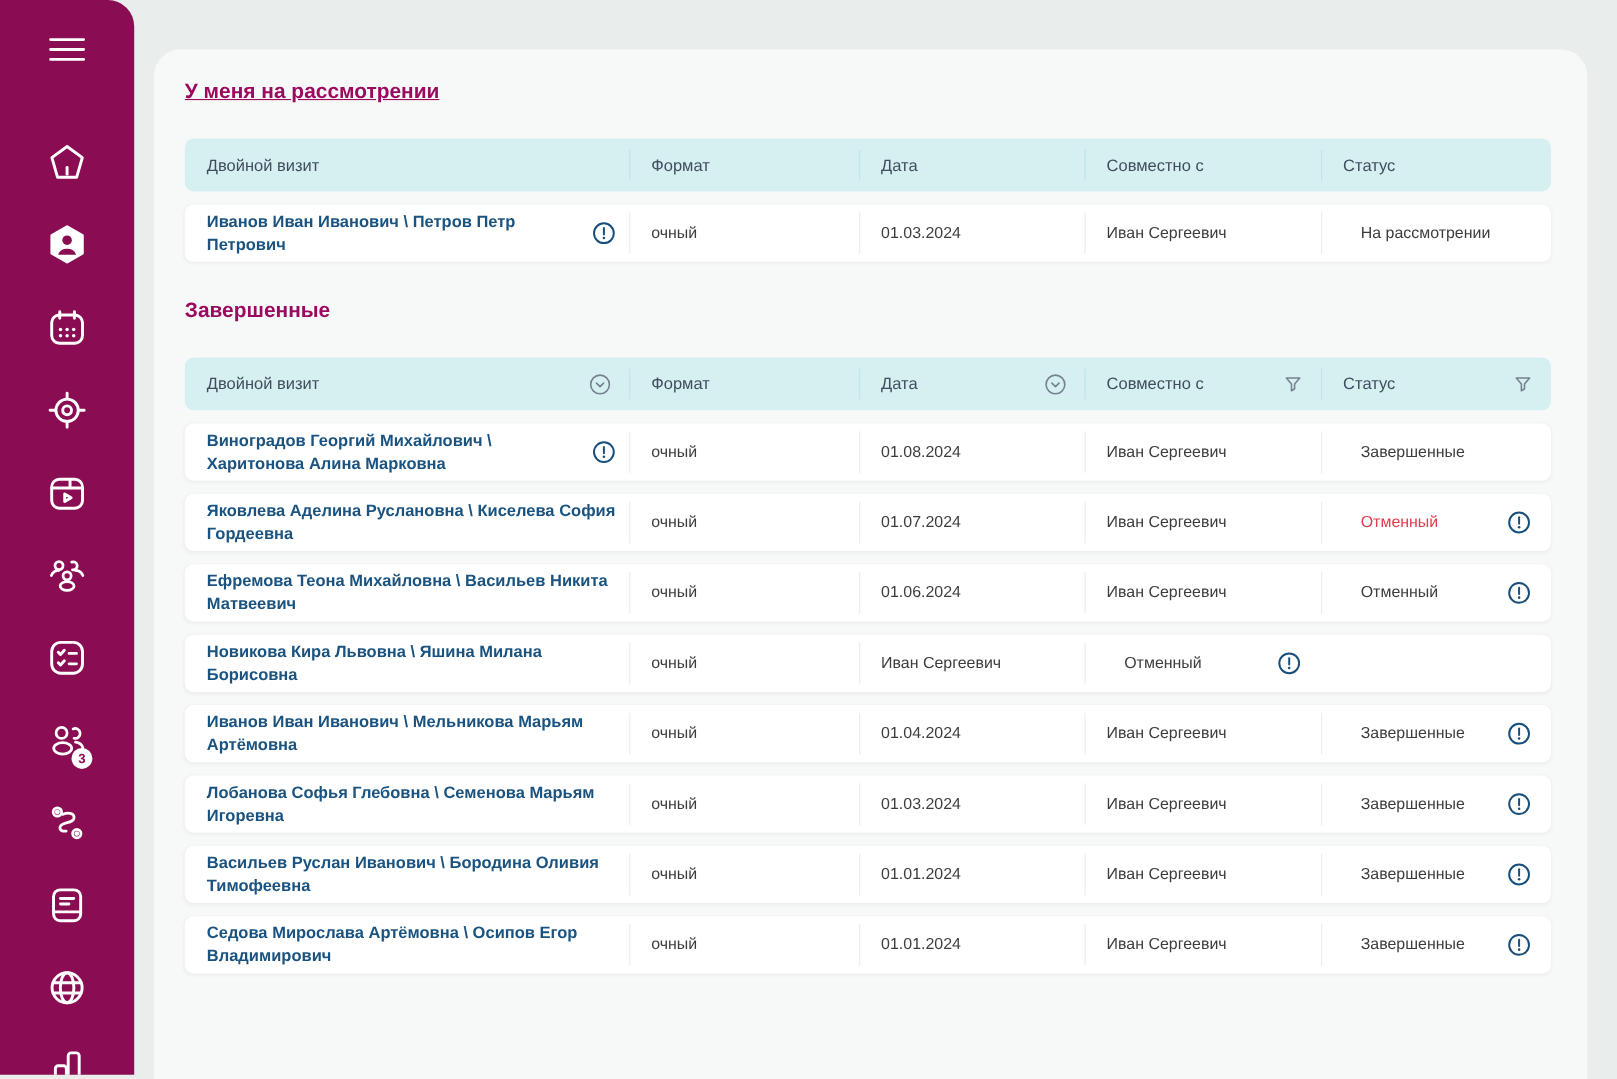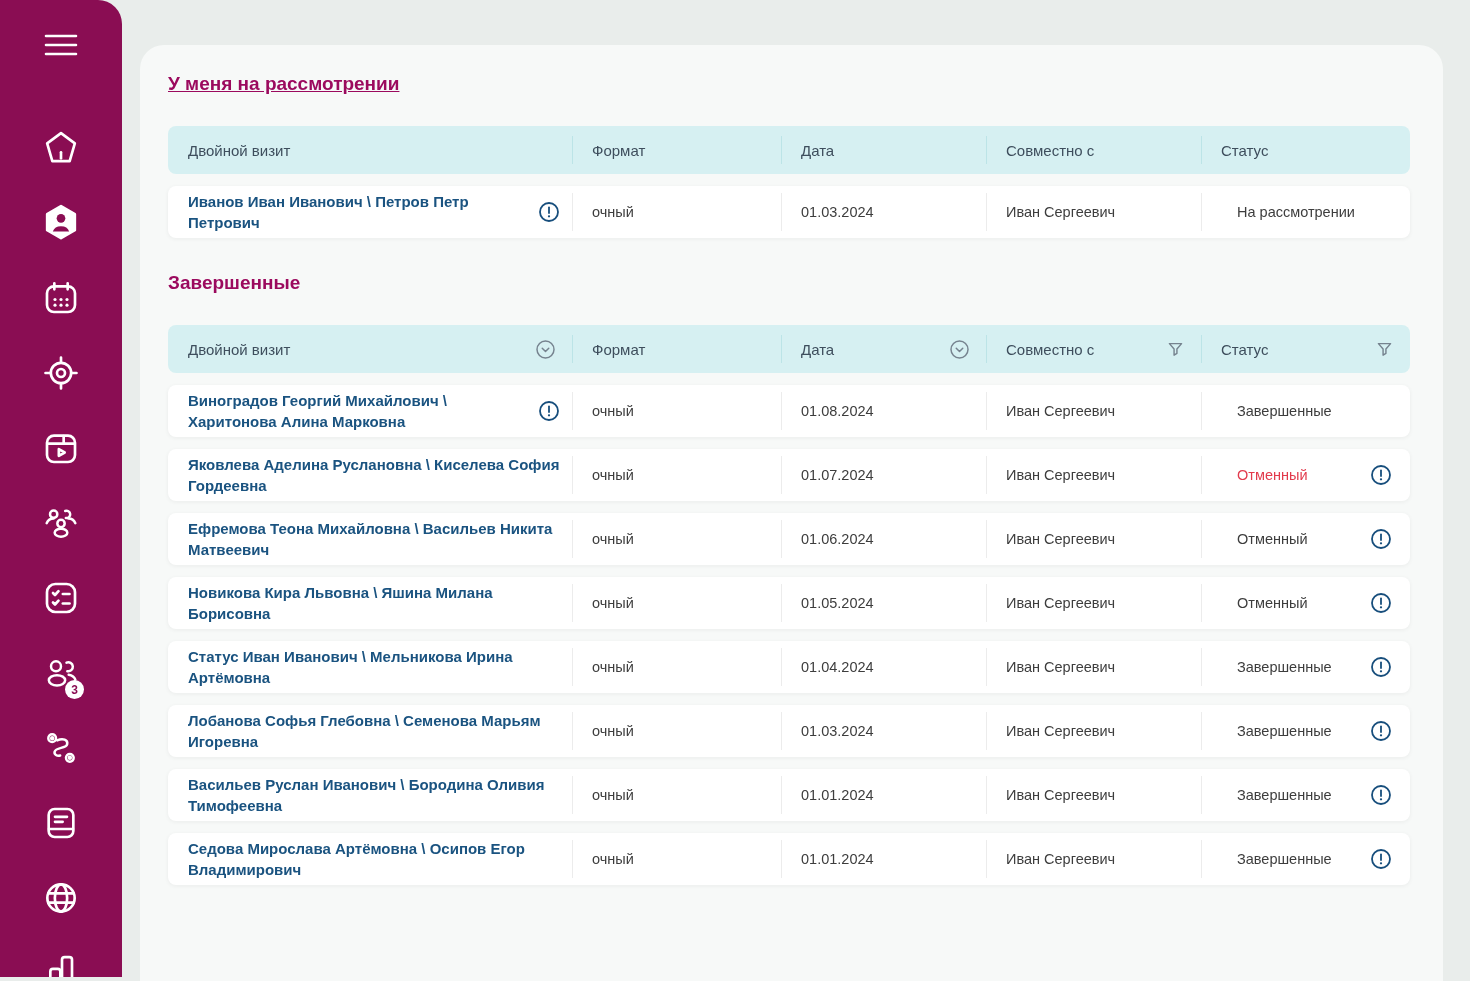--- a/index.html
+++ b/index.html
@@ -360,39 +360,36 @@
             </div>
           </div>
           <div class="trow">
             <div class="cell c-visit">
               <span class="visit-name">Новикова Кира Львовна \ Яшина Милана Борисовна</span>
             </div>
             <div class="cell">
               <span>очный</span>
             </div>
             <div class="cell">
-              <span>01.05.2024</span>
-            </div>
-            <div class="cell">
               <span>Иван Сергеевич</span>
             </div>
             <div class="cell c-status">
               <span class="">Отменный</span>
               <span class="iicon">
                 <svg width="22" height="22" viewBox="0 0 22 22" fill="none">
                   <circle cx="11" cy="11" r="9" stroke="#174E7C" stroke-width="1.8"></circle>
                   <path d="M11 6.3v5.8" stroke="#174E7C" stroke-width="1.8" stroke-linecap="round"></path>
                   <circle cx="11" cy="15.3" r="1.15" fill="#174E7C"></circle>
                 </svg>
               </span>
             </div>
           </div>
           <div class="trow">
             <div class="cell c-visit">
-              <span class="visit-name">Статус Иван Иванович \ Мельникова Ирина Артёмовна</span>
+              <span class="visit-name">Иванов Иван Иванович \ Мельникова Марьям Артёмовна</span>
             </div>
             <div class="cell">
               <span>очный</span>
             </div>
             <div class="cell">
               <span>01.04.2024</span>
             </div>
             <div class="cell">
               <span>Иван Сергеевич</span>
             </div>

